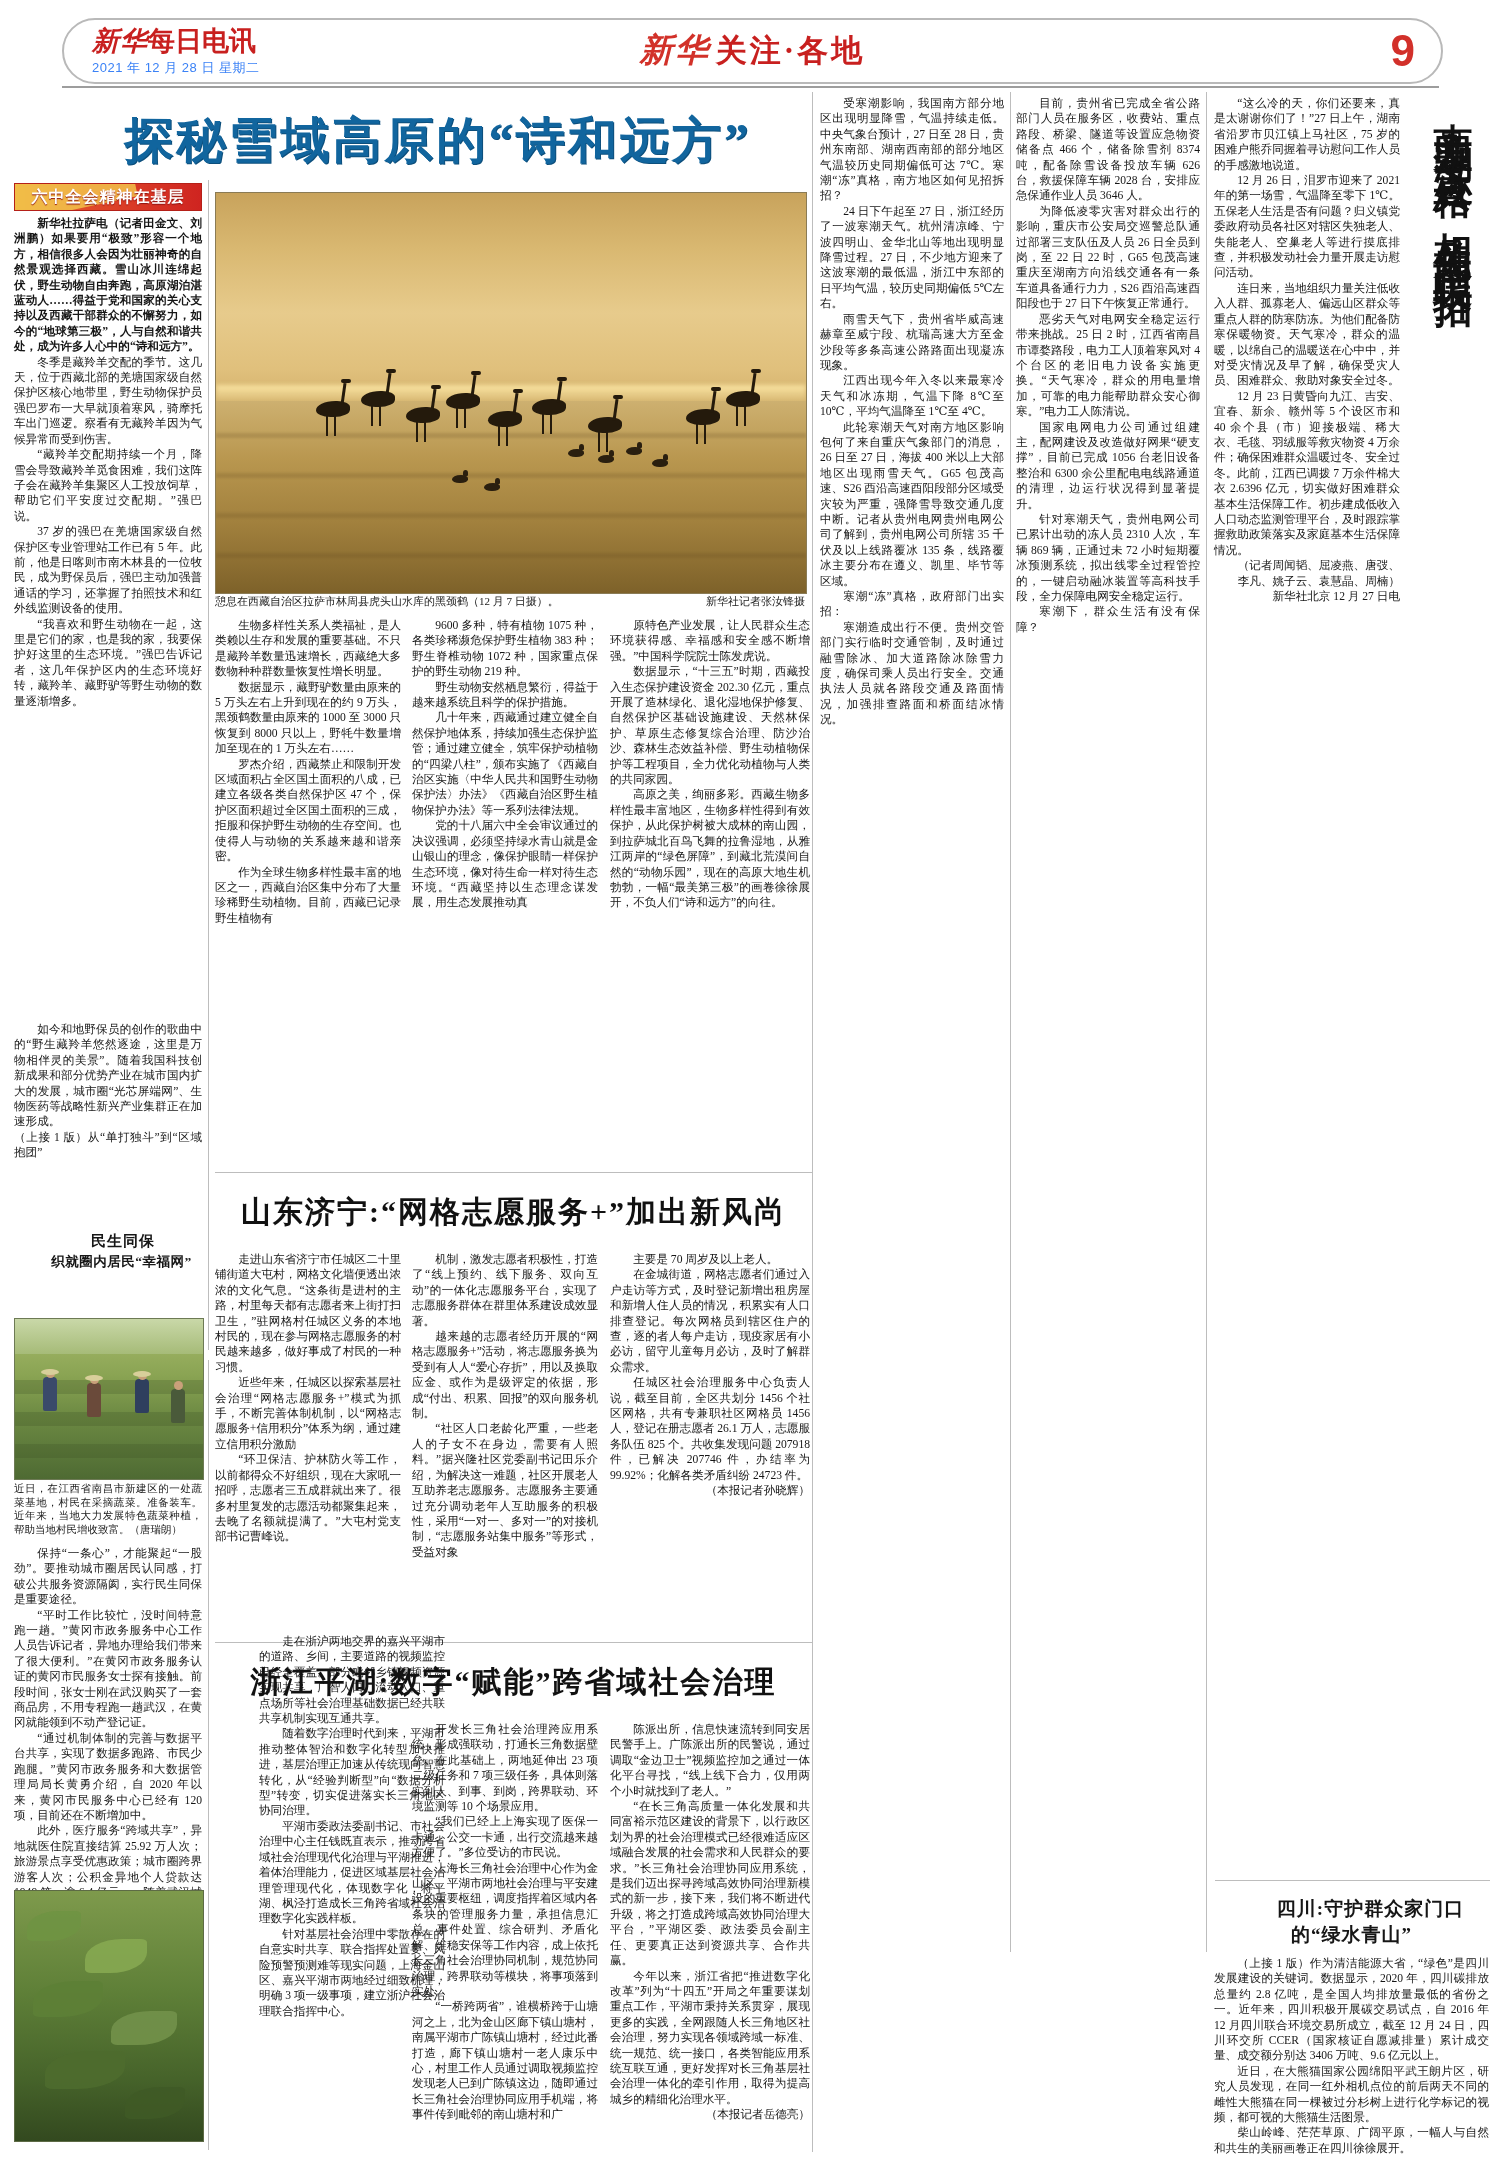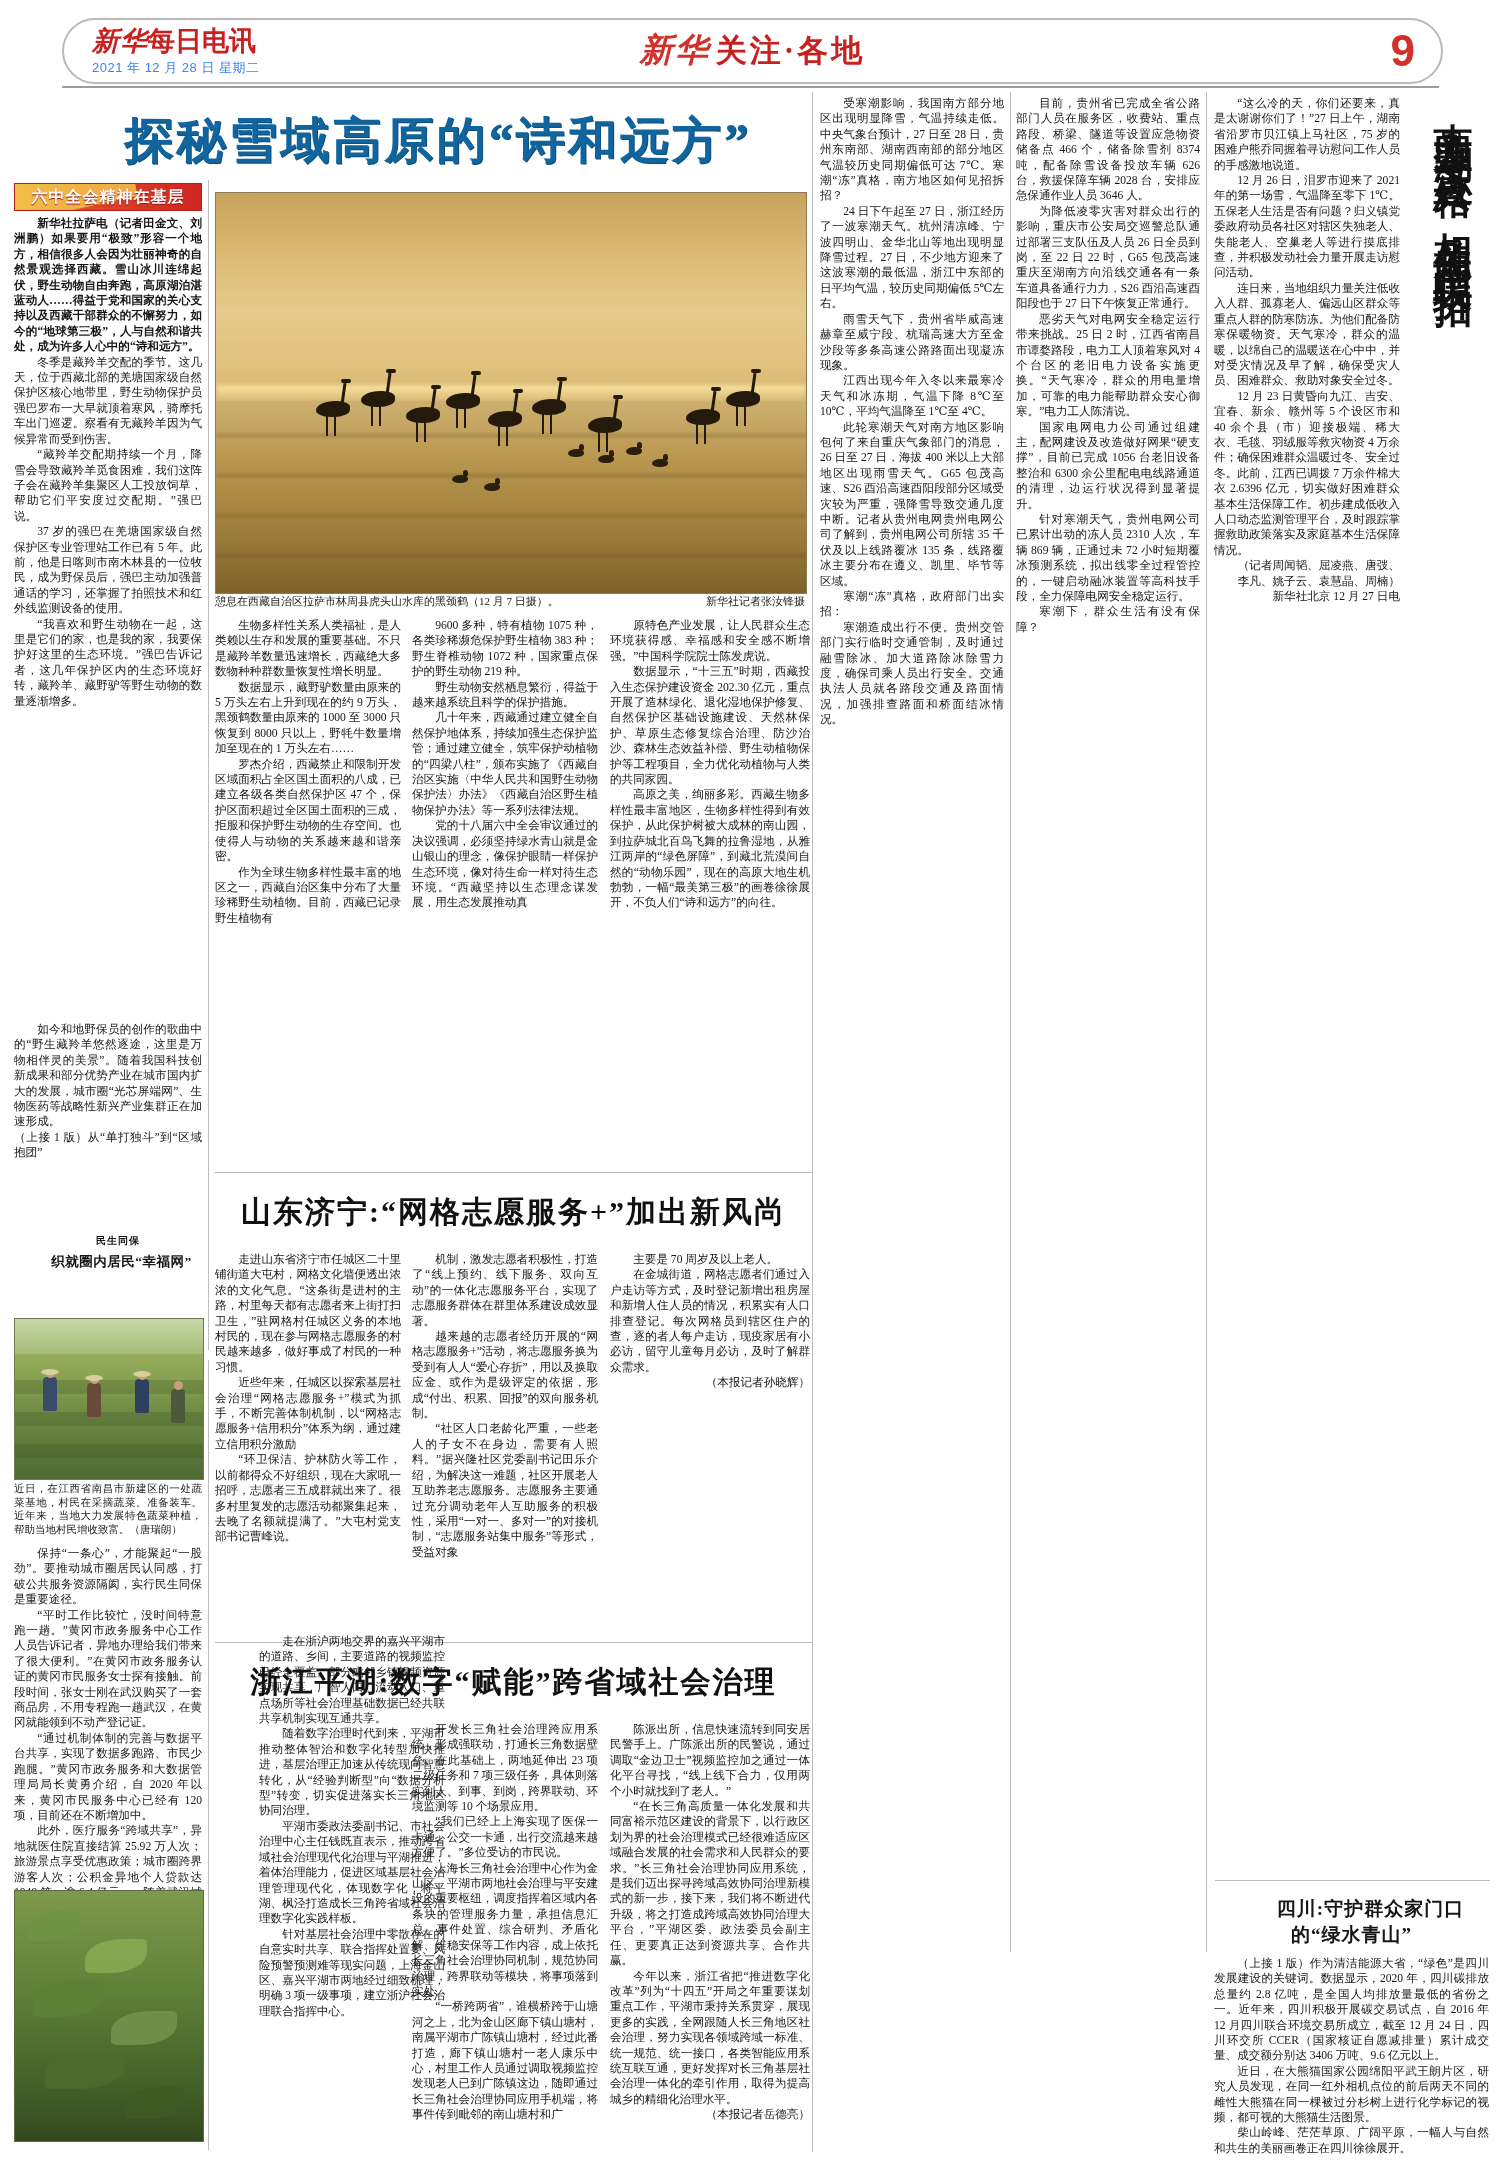--- a/index.html
+++ b/index.html
@@ -90,21 +90,21 @@
     color:#161616;
     font-family:"Liberation Serif","DejaVu Serif",serif;
   }
   .col p{margin:0 0 0 0;text-indent:2em;}
   .col p.noind{text-indent:0;}
   .lead{font-weight:bold;}
   .sig{text-align:right;font-weight:normal;}
 
   
   .subhead{
-    text-align:center;font-weight:bold;font-size:10px;line-height:22px;
+    text-align:center;font-weight:bold;font-size:15px;line-height:22px;
     margin:8px 0 4px 0;text-indent:0;letter-spacing:1px;
   }
   .subhead2{
     text-align:center;font-weight:bold;font-size:13.5px;line-height:20px;
     margin:2px 0 5px 0;text-indent:0;letter-spacing:.5px;
   }
 
   
   .photo{
     position:absolute;left:215px;top:192px;width:590px;height:400px;
@@ -378,20 +378,21 @@
     <p>“环卫保洁、护林防火等工作，以前都得众不好组织，现在大家吼一招呼，志愿者三五成群就出来了。很多村里复发的志愿活动都聚集起来，去晚了名额就提满了。”大屯村党支部书记曹峰说。</p>
   </div>
   <div class="col" style="left:412px;top:1252px;width:186px;height:370px;">
     <p>机制，激发志愿者积极性，打造了“线上预约、线下服务、双向互动”的一体化志愿服务平台，实现了志愿服务群体在群里体系建设成效显著。</p>
     <p>越来越的志愿者经历开展的“网格志愿服务+”活动，将志愿服务换为受到有人人“爱心存折”，用以及换取应金、或作为是级评定的依据，形成“付出、积累、回报”的双向服务机制。</p>
     <p>“社区人口老龄化严重，一些老人的子女不在身边，需要有人照料。”据兴隆社区党委副书记田乐介绍，为解决这一难题，社区开展老人互助养老志愿服务。志愿服务主要通过充分调动老年人互助服务的积极性，采用“一对一、多对一”的对接机制，“志愿服务站集中服务”等形式，受益对象</p>
   </div>
   <div class="col" style="left:610px;top:1252px;width:200px;height:370px;">
     <p>主要是 70 周岁及以上老人。</p>
     <p>在金城街道，网格志愿者们通过入户走访等方式，及时登记新增出租房屋和新增人住人员的情况，积累实有人口排查登记。每次网格员到辖区住户的查，逐的者人每户走访，现疫家居有小必访，留守儿童每月必访，及时了解群众需求。</p>
+    <p>任城区社会治理服务中心负责人说，截至目前，全区共划分 1456 个社区网格，共有专兼职社区网格员 1456 人，登记在册志愿者 26.1 万人，志愿服务队伍 825 个。共收集发现问题 207918 件，已解决 207746 件，办结率为 99.92%；化解各类矛盾纠纷 24723 件。</p>
     <p class="sig">（本报记者孙晓辉）</p>
   </div>
 
   <div class="sec-headline" style="left:215px;top:1662px;width:597px;">浙江平湖:数字“赋能”跨省域社会治理</div>
 
   <div class="col" style="left:215px;top:1634px;width:186px;height:420px;margin-left:44px;">
     <p>走在浙沪两地交界的嘉兴平湖市的道路、乡间，主要道路的视频监控已经全覆盖。部分毗邻乡镇视频资源实现共享，广智人口、流动人口、重点场所等社会治理基础数据已经共联共享机制实现互通共享。</p>
     <p>随着数字治理时代到来，平湖市推动整体智治和数字化转型加快推进，基层治理正加速从传统现向智慧转化，从“经验判断型”向“数据分析型”转变，切实促进落实长三角地区协同治理。</p>
     <p>平湖市委政法委副书记、市社会治理中心主任钱既直表示，推动跨省域社会治理现代化治理与平湖推进，着体治理能力，促进区域基层社会治理管理现代化，体现数字化，将平湖、枫泾打造成长三角跨省域社会治理数字化实践样板。</p>
     <p>针对基层社会治理中零散存在的自意实时共享、联合指挥处置要、风险预警预测难等现实问题，上海金山区、嘉兴平湖市两地经过细致梳理，明确 3 项一级事项，建立浙沪社会治理联合指挥中心。</p>

